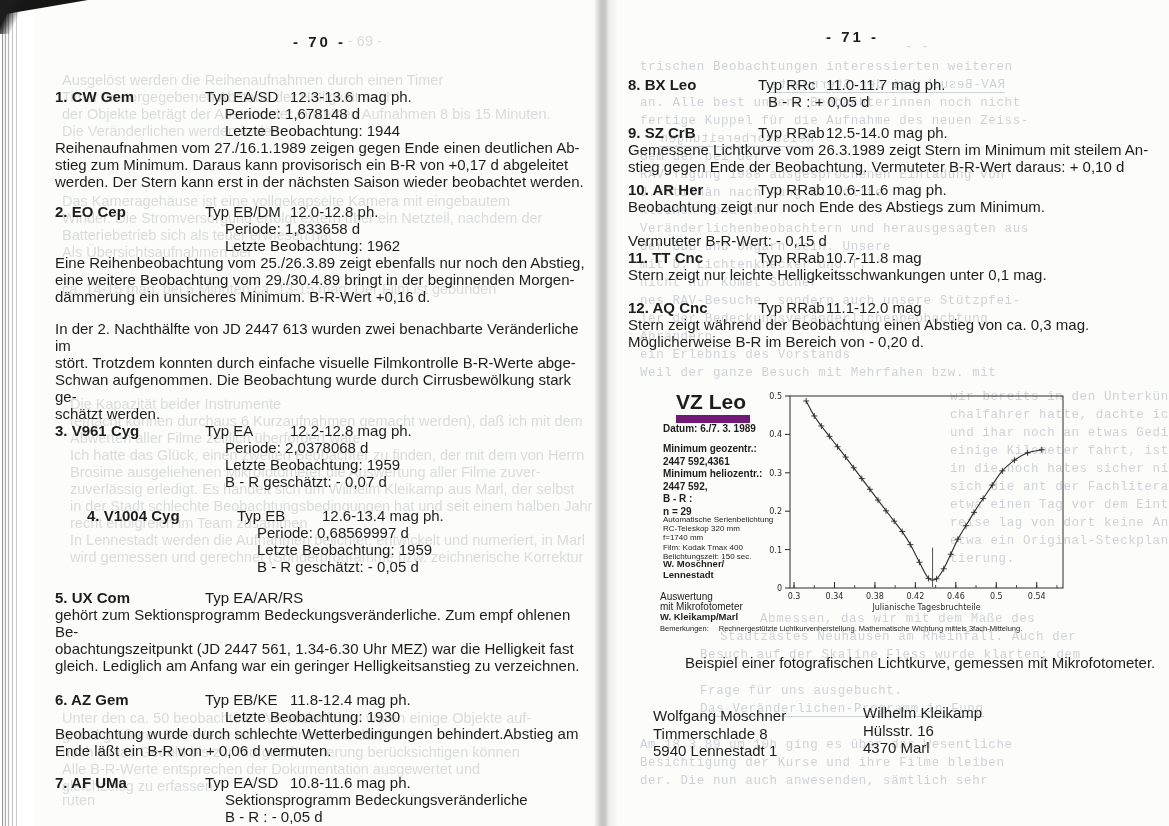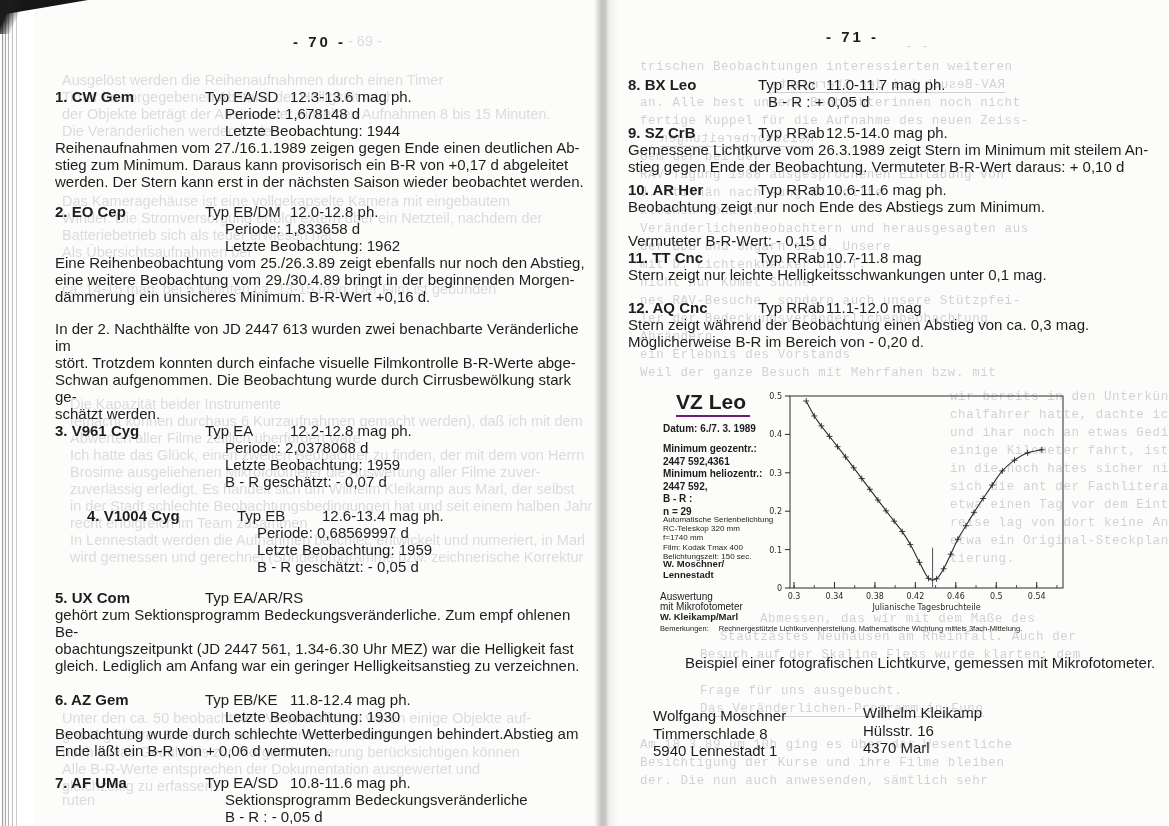--- a/index.html
+++ b/index.html
@@ -49,21 +49,21 @@
   #flow-left .block:nth-child(7){margin-top:17px;}
   #flow-left .block:nth-child(8){margin-top:15px;}
   #flow-right .block:nth-child(1){margin-top:0;}
   #flow-right .block:nth-child(2){margin-top:14px;}
   #flow-right .block:nth-child(3){margin-top:6px;}
   #flow-right .block:nth-child(4){margin-top:0;}
   #flow-right .block:nth-child(5){margin-top:16px;}
   
   .fig{position:absolute;z-index:2;}
   #fig-title{left:676px;top:390px;font-size:21px;font-weight:700;
-     border-bottom:2px solid #701a75;padding:0 4px 1px 0;}
+     border-bottom:8px solid #701a75;padding:0 4px 1px 0;}
   #fig-datum{left:663px;top:423px;font-size:10px;font-weight:700;}
   #fig-info{left:663px;top:443px;font-size:10px;font-weight:700;line-height:12.5px;}
   #fig-tech{left:663px;top:515px;font-size:8px;line-height:9.2px;}
   #fig-observer{left:663px;top:558px;font-size:9.5px;font-weight:700;line-height:11px;}
   #fig-ausw{left:660px;top:592px;font-size:10px;line-height:9.5px;}
   #fig-auswerter{left:660px;top:611px;font-size:9.5px;font-weight:700;}
   #fig-bemerk{left:660px;top:624px;font-size:7.5px;width:480px;}
   #fig-bemerk b{margin-right:10px;font-weight:400;}
   #lightcurve{position:absolute;left:762px;top:386px;z-index:2;font-family:"DejaVu Sans",sans-serif;}
   #caption{position:absolute;left:685px;top:654px;z-index:2;font-size:15px;}

